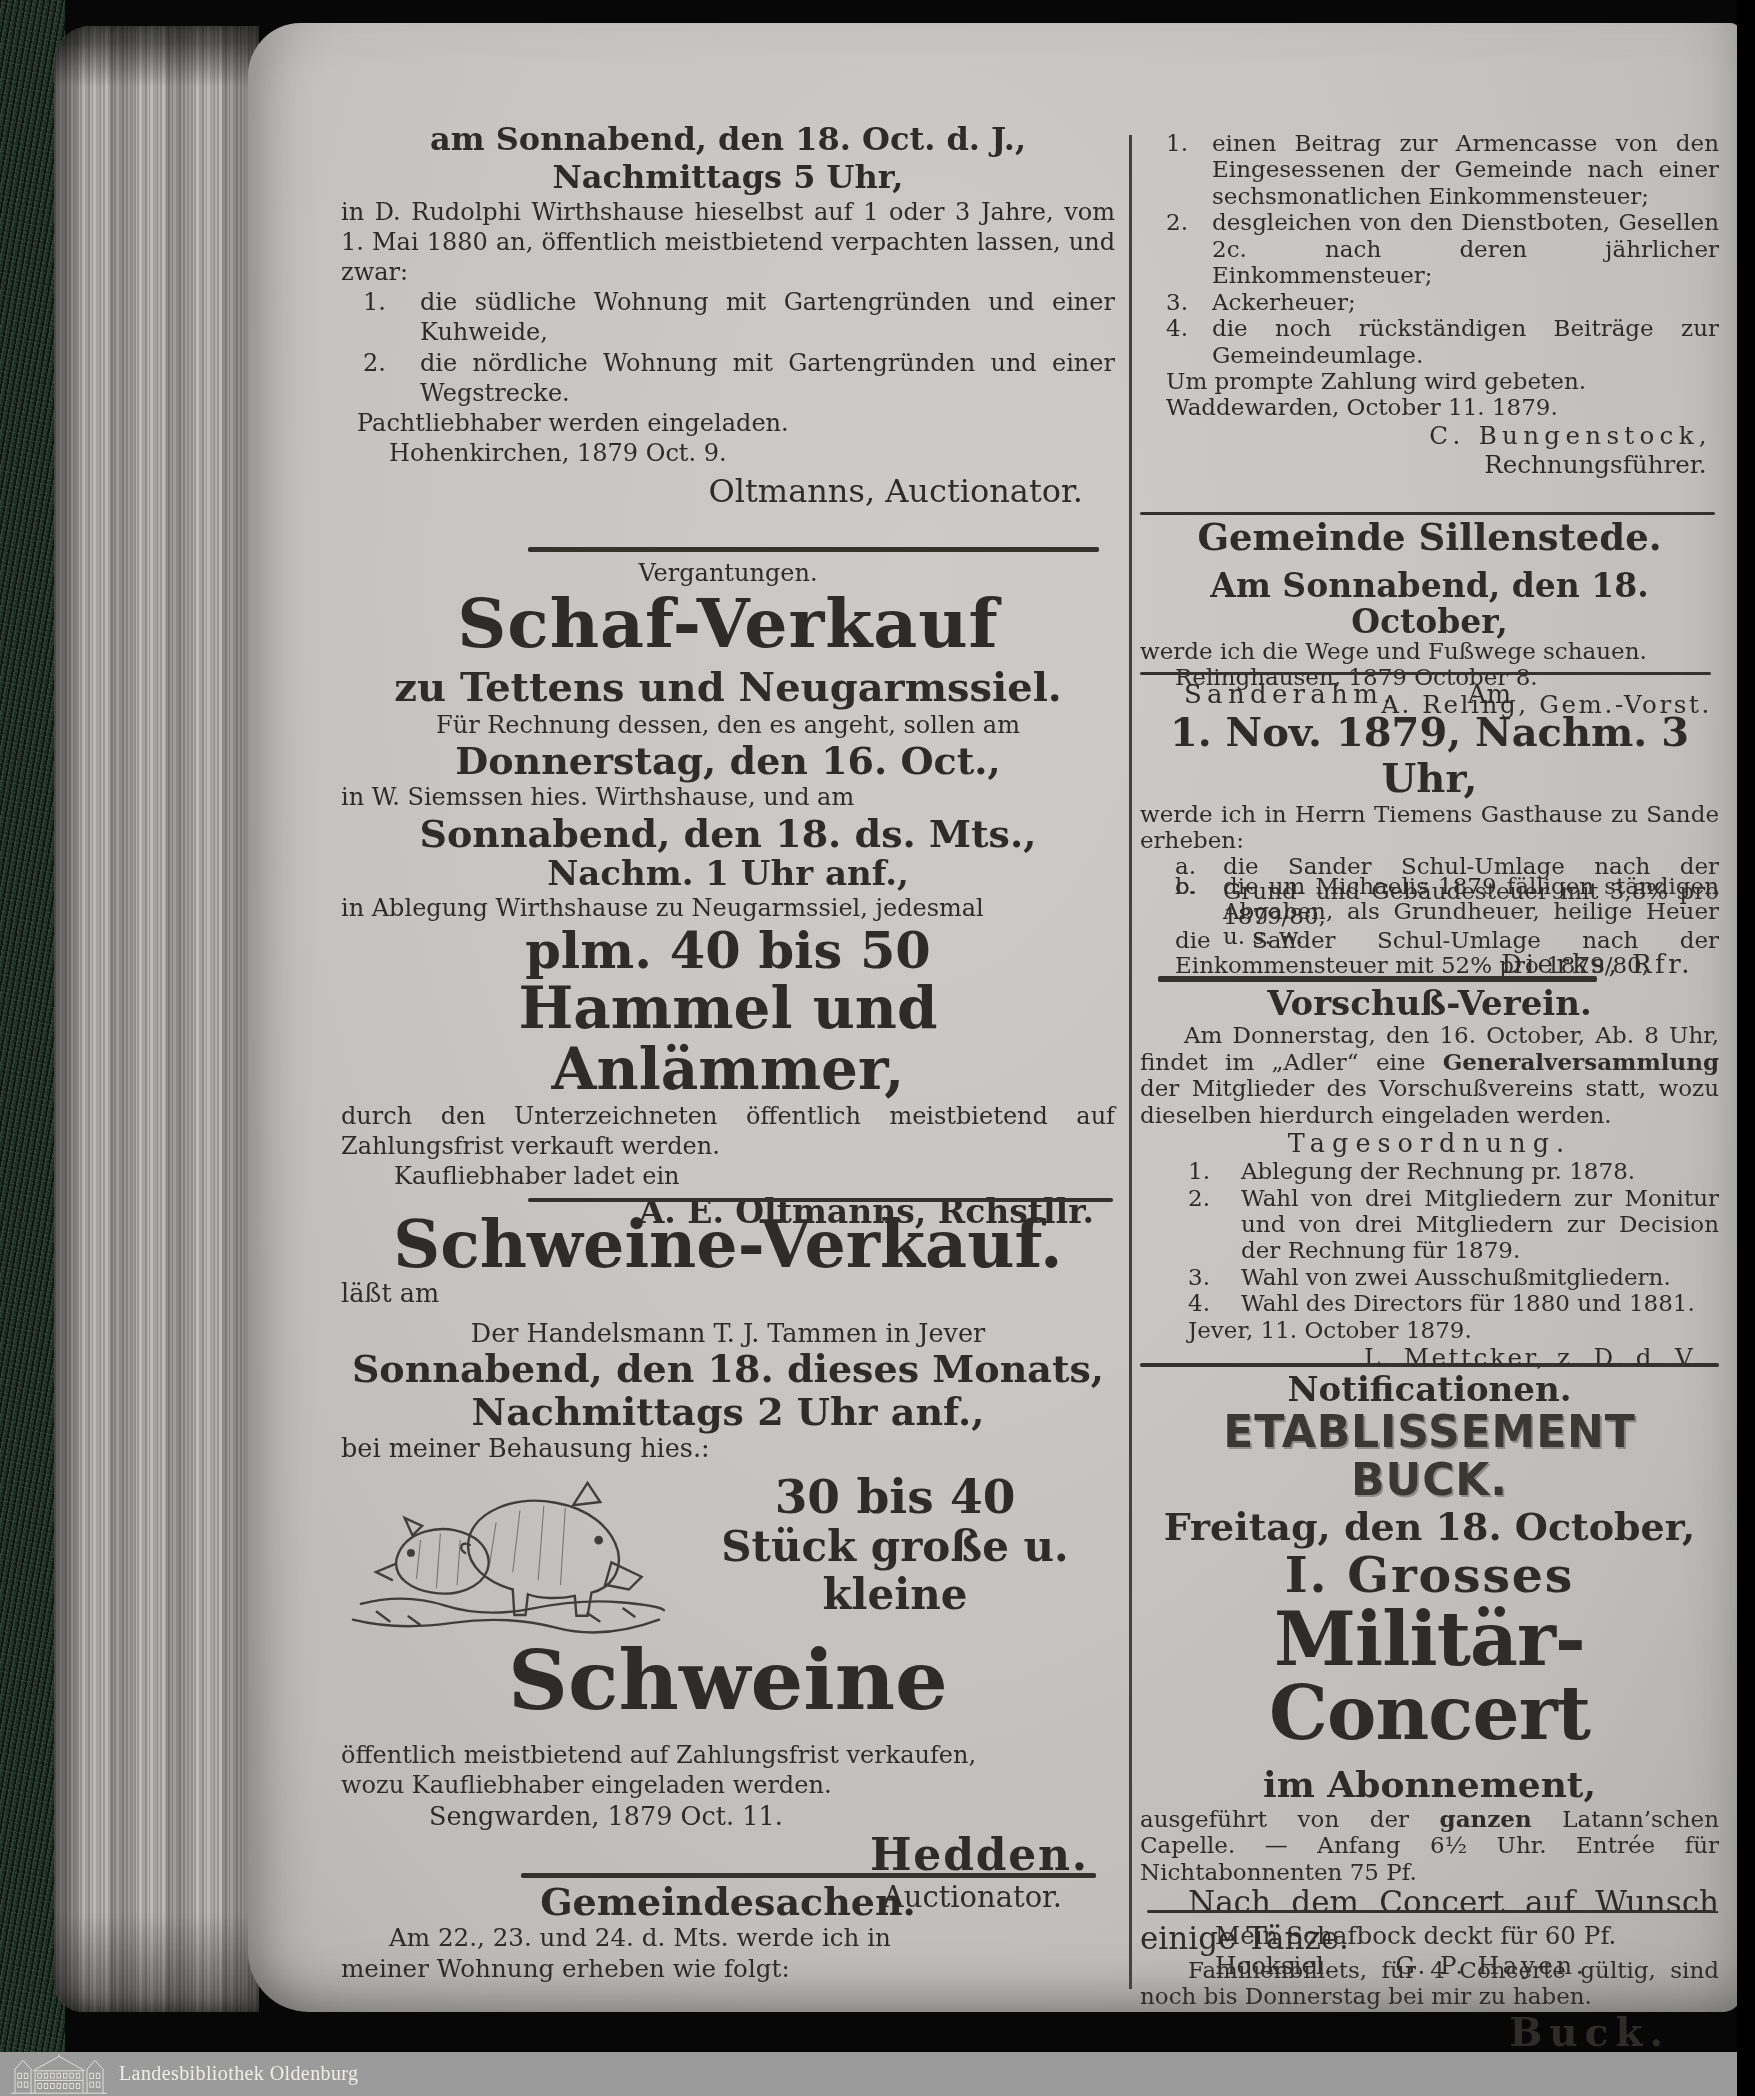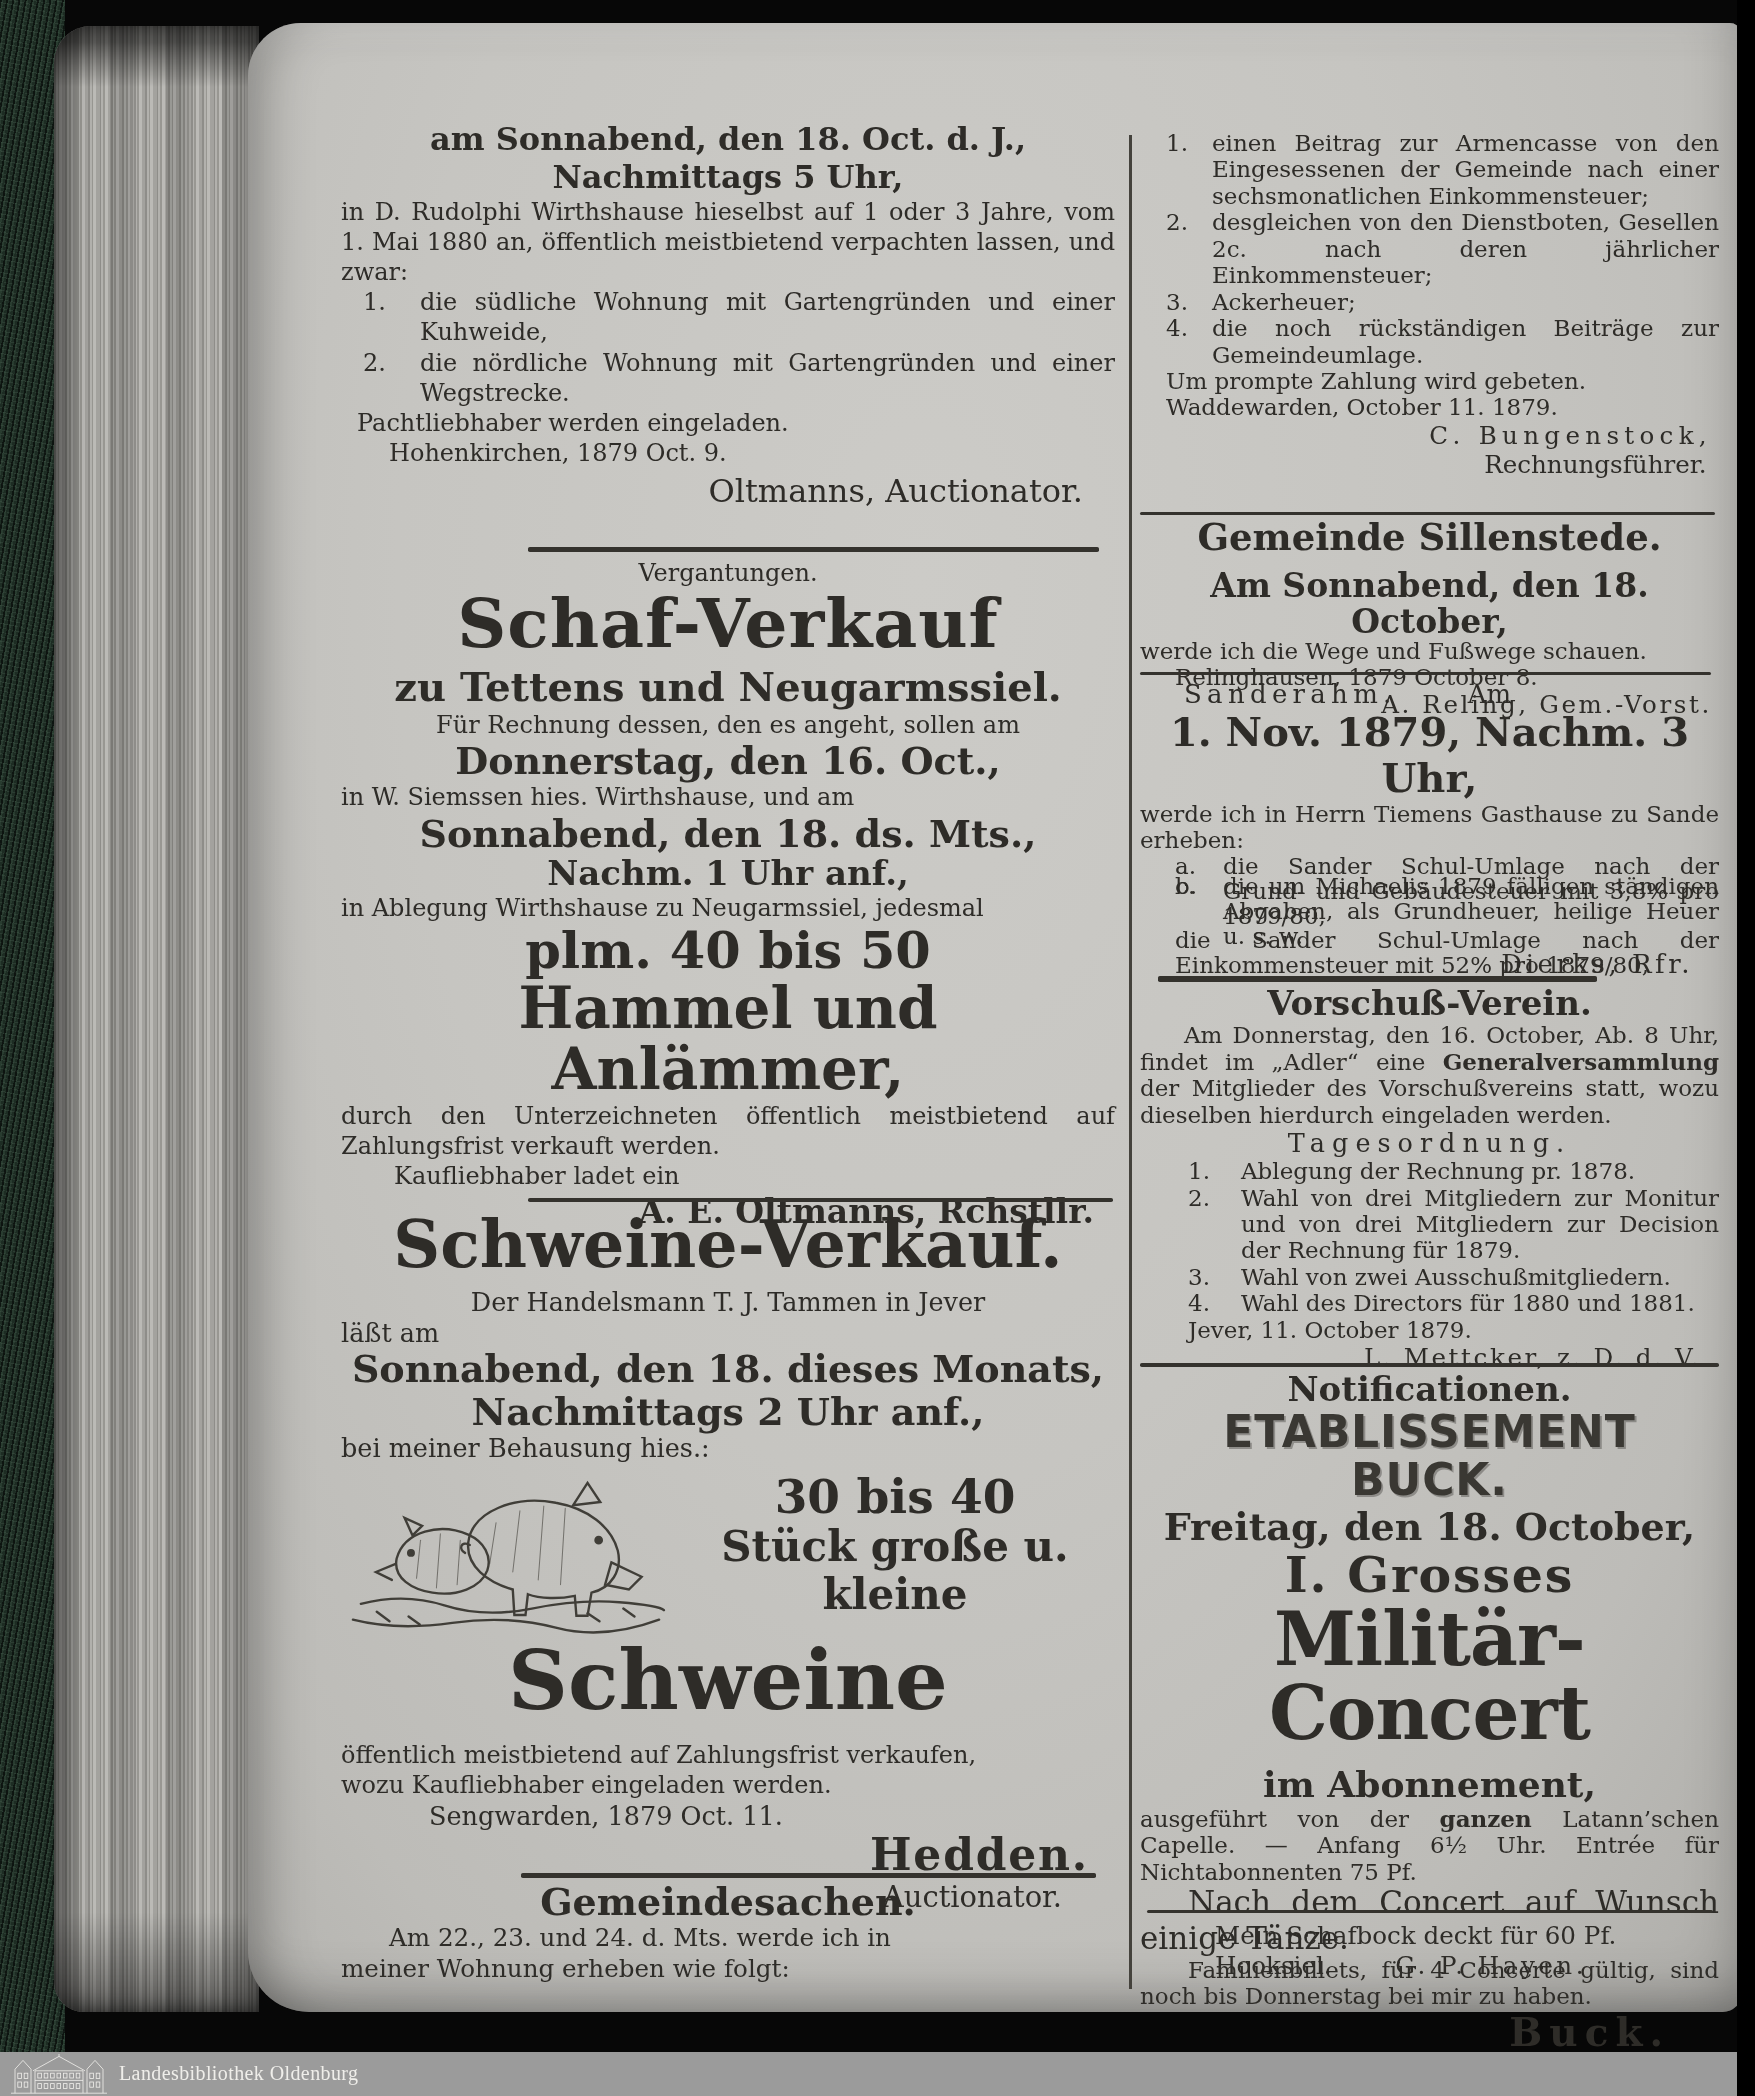--- a/index.html
+++ b/index.html
@@ -155,22 +155,22 @@
         <div class="subj66 c">Hammel und Anlämmer,</div>
         <div class="body27 j">durch den Unterzeichneten öffentlich meistbietend auf Zahlungsfrist verkauft werden.</div>
         <div class="body27 l" style="padding-left:53px">Kaufliebhaber ladet ein</div>
         <div class="sig38 r">A. E. Oltmanns, Rchstllr.</div>
       </section>
 
       <div class="rule" style="left:187px;top:1175px;width:585px;height:4.4px"></div>
 
       <section style="top:1187px">
         <div class="title-sw c">Schweine-Verkauf.</div>
+        <div class="i29 l">läßt am</div>
         <div class="i29 c" style="margin-top:8.8px">Der Handelsmann T. J. Tammen in Jever</div>
-        <div class="i29 l">läßt am</div>
         <div class="d43 c">Sonnabend, den 18. dieses Monats,</div>
         <div class="d43 c">Nachmittags 2 Uhr anf.,</div>
         <div class="i29 l">bei meiner Behausung hies.:</div>
 
         <div class="pigrow">
           <svg width="334" height="171" viewBox="0 0 400 215">
             <g fill="none" stroke="#403e38" stroke-width="3" stroke-linecap="round">
 
               <path d="M60 115 C70 80 115 70 150 85 C170 94 180 112 174 130 C166 152 135 163 105 158 C80 154 55 140 60 115 Z"></path>
               <path d="M80 86 L70 64 L92 74 Z"></path>

